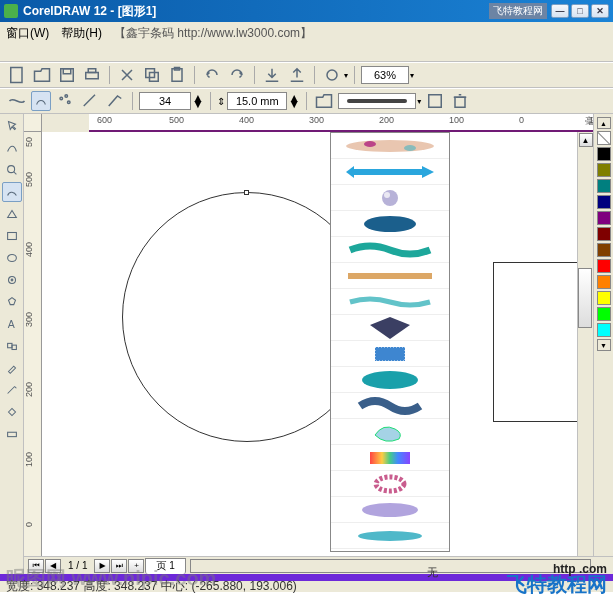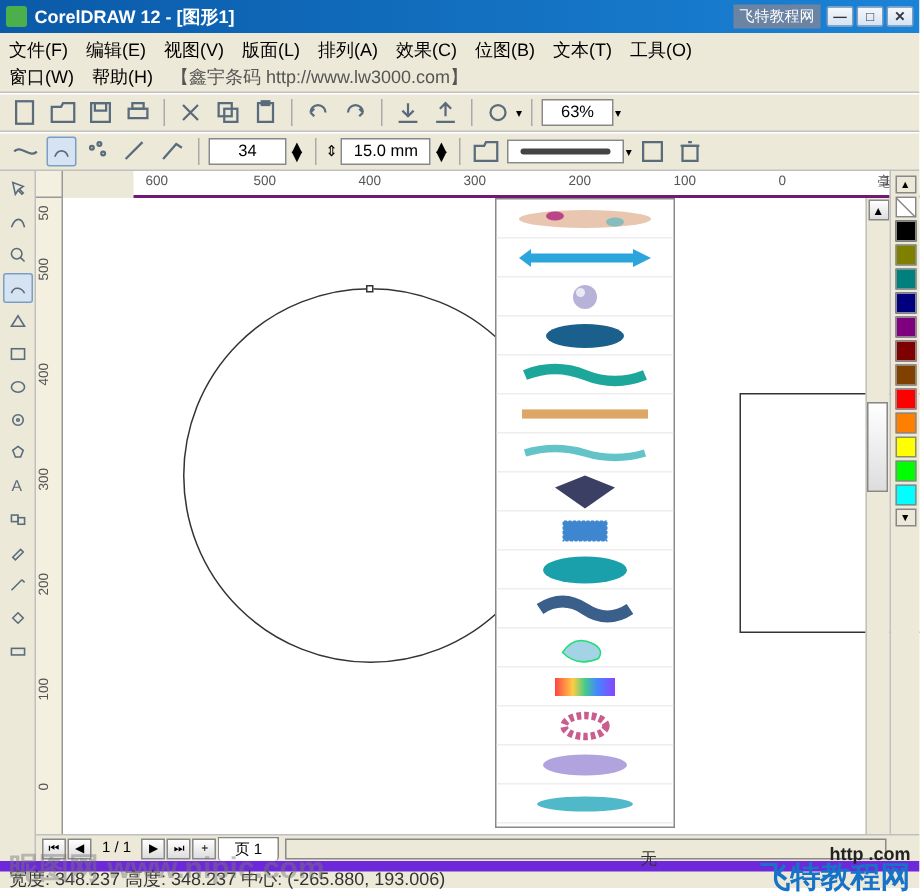--- a/index.html
+++ b/index.html
@@ -86,31 +86,20 @@
   <div class="title">CorelDRAW 12 - [图形1]</div>
   <div class="badge">飞特教程网</div>
   <div class="win-btns">
     <div class="win-btn">—</div>
     <div class="win-btn">□</div>
     <div class="win-btn">✕</div>
   </div>
 </div>
 
 <div class="menubar">
-  <div class="menubar-row">
-    <span class="menu-item">文件(F)</span>
-    <span class="menu-item">编辑(E)</span>
-    <span class="menu-item">视图(V)</span>
-    <span class="menu-item">版面(L)</span>
-    <span class="menu-item">排列(A)</span>
-    <span class="menu-item">效果(C)</span>
-    <span class="menu-item">位图(B)</span>
-    <span class="menu-item">文本(T)</span>
-    <span class="menu-item">工具(O)</span>
-  </div>
   <div class="menubar-row">
     <span class="menu-item">窗口(W)</span>
     <span class="menu-item">帮助(H)</span>
     <span class="menu-bracketed">【鑫宇条码 http://www.lw3000.com】</span>
   </div>
 </div>
 
 <div class="toolbar">
   <div class="tb-btn">
       <svg viewBox="0 0 16 16">

